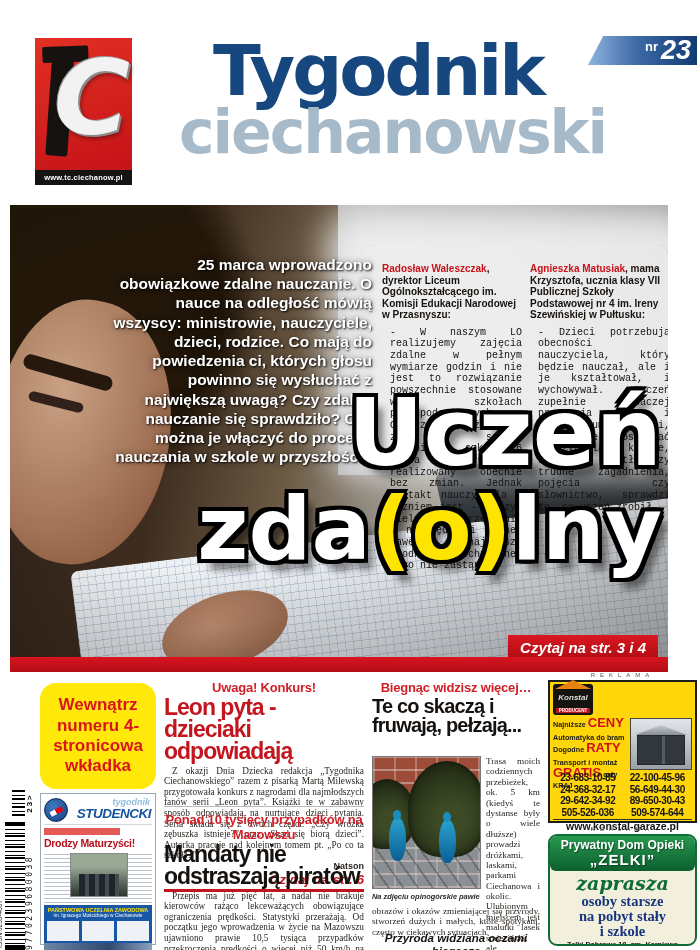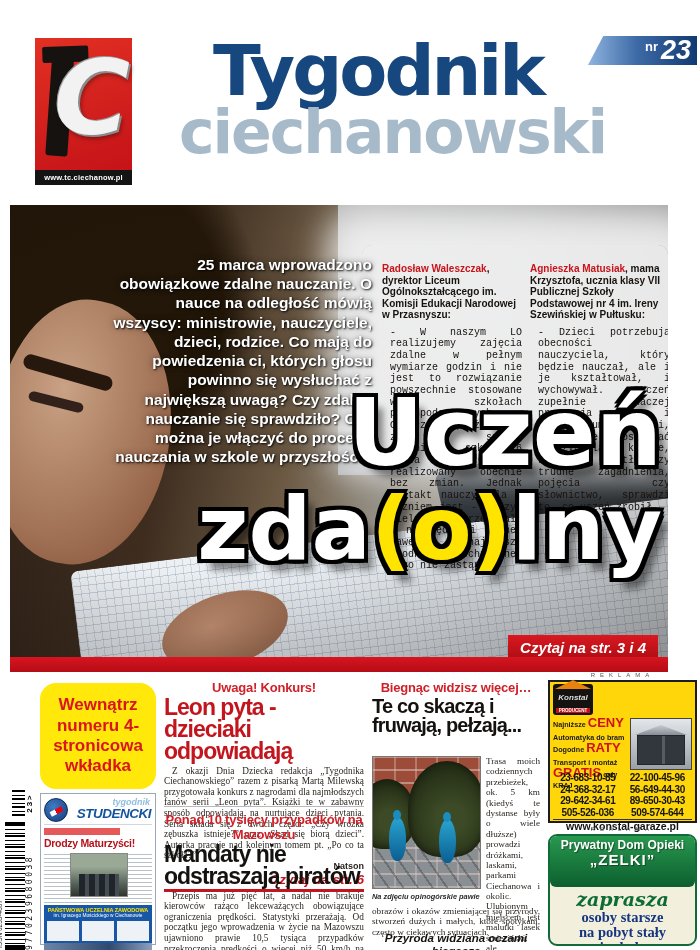--- a/index.html
+++ b/index.html
@@ -141,21 +141,21 @@
   .g-mid { display:flex; gap:3px; margin-top:1px; height:52px; }
   .g-feats { width:74px; font-size:7.2px; font-weight:bold; color:#1b1b1b; line-height:10.5px; }
   .g-feats .hl { color:#d01118; font-size:13px; }
   .g-img { position:relative; flex:1; background:linear-gradient(180deg,#e3e6ea,#9aa0a6); border:1px solid #444; overflow:hidden; }
   .g-img .g-roof { position:absolute; left:4px; top:6px; right:4px; height:10px; background:linear-gradient(180deg,#c7ccd2,#888e95); clip-path:polygon(0 100%,50% 0,100% 100%); }
   .g-img .g-doors { position:absolute; left:6px; top:16px; right:6px; bottom:4px; background:repeating-linear-gradient(90deg,#32373d 0 24px,#565c63 24px 27px); border:1px solid #23272c; }
   .g-phones { display:grid; grid-template-columns:1fr 1fr; margin-top:2px; font-weight:bold; font-size:10px; line-height:11.5px; color:#141414; text-align:center; letter-spacing:-.4px; }
   .g-web { margin-top:1px; text-align:center; font-weight:bold; font-size:10.5px; color:#141414; border-top:1px solid #333; }
 
   .zelki { position:absolute; left:548px; top:834px; width:149px; height:112px; background:#f2efdc; border:2px solid #0f6b38; border-radius:9px; overflow:hidden; text-align:center; }
-  .z-head { background:linear-gradient(180deg,#28984f,#0c5f2e); color:#fff; padding:3px 0 20px; border-radius:0 0 6px 6px; }
+  .z-head { background:linear-gradient(180deg,#28984f,#0c5f2e); color:#fff; padding:3px 0 4px; border-radius:0 0 6px 6px; }
   .z-t1 { font-weight:bold; font-size:12px; line-height:13px; text-shadow:1px 1px 1px rgba(0,0,0,.4); }
   .z-t2 { font-weight:bold; font-size:15px; line-height:15px; letter-spacing:1px; text-shadow:1px 1px 1px rgba(0,0,0,.4); }
   .z-script { font-family:"DejaVu Serif",serif; font-weight:bold; font-style:italic; font-size:19px; color:#0d6b35; line-height:22px; margin-top:1px; }
   .z-line { font-family:"Liberation Serif",serif; font-weight:bold; font-size:14.5px; line-height:15px; color:#16357e; }
   .z-addr { font-size:7.3px; font-weight:bold; color:#141414; margin-top:2px; line-height:8.5px; }
 </style>
 </head>
 <body>
 
 <div class="page">
@@ -297,21 +297,21 @@
       <div class="g-img">
         <div class="g-roof"></div>
         <div class="g-doors"></div>
       </div>
     </div>
     <div class="g-phones">
       <div>23-683-10-85</div>
       <div>22-100-45-96</div>
       <div>24-368-32-17</div>
       <div>56-649-44-30</div>
-      <div>29-642-34-61</div>
+      <div>29-642-34-92</div>
       <div>89-650-30-43</div>
       <div>505-526-036</div>
       <div>509-574-644</div>
     </div>
     <div class="g-web">www.konstal-garaze.pl</div>
   </div>
 
   <div class="reklama rk2">REKLAMA</div>
 
   <div class="zelki">

